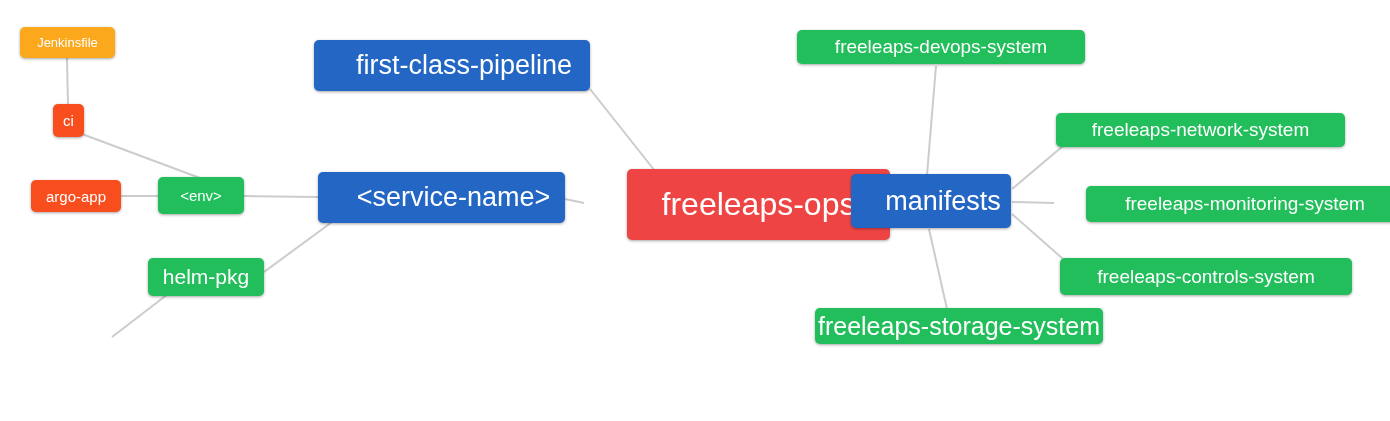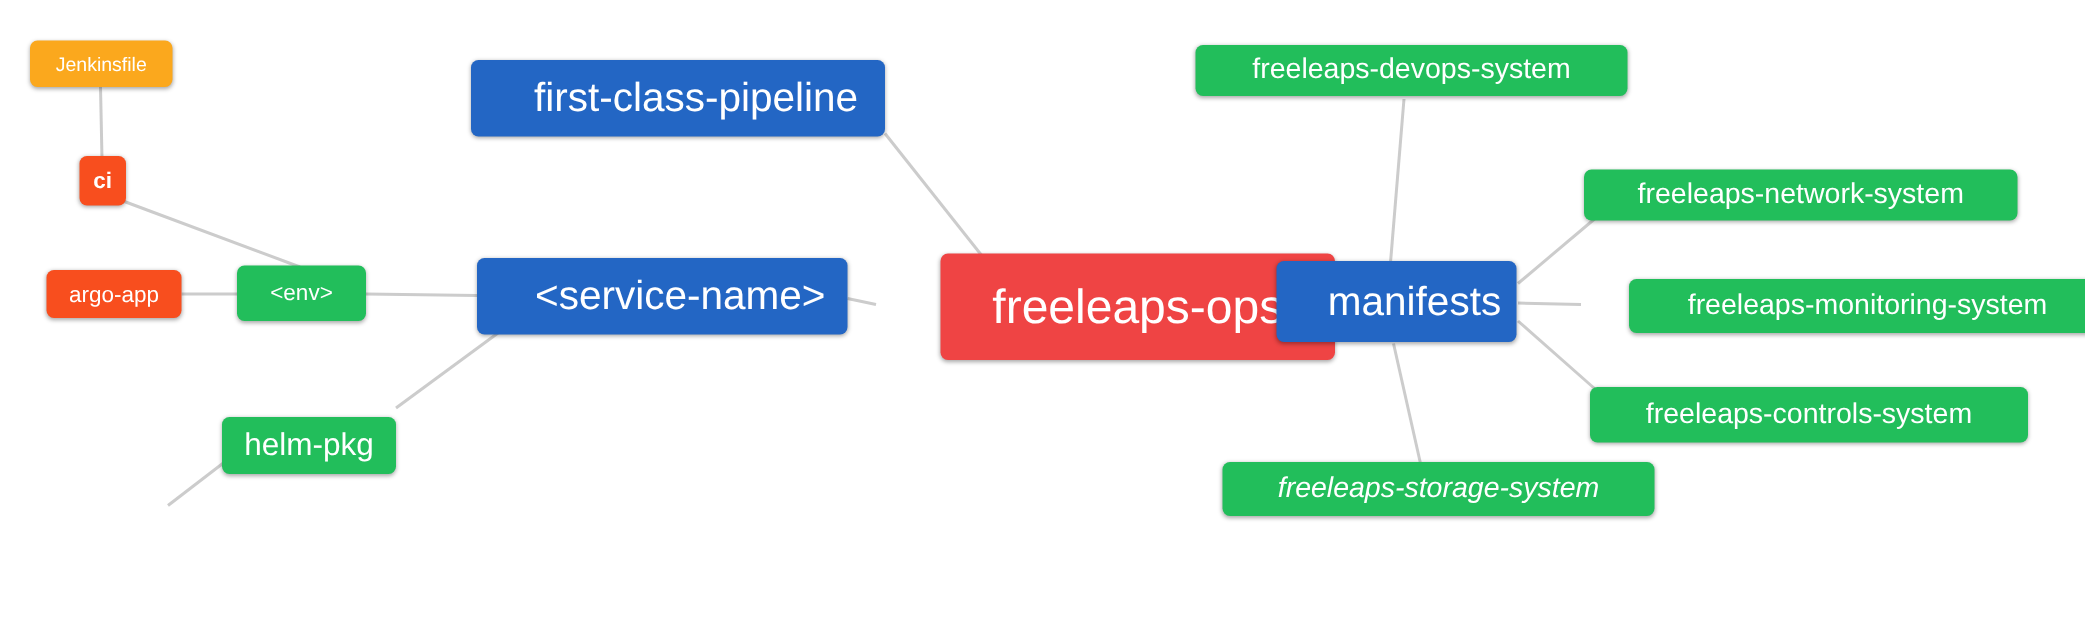--- a/index.html
+++ b/index.html
@@ -25,34 +25,34 @@
     cursor:pointer;
     box-sizing:border-box;
   }
   .c-orange{background:#FBA81D;}
   .c-red{background:#F84E1E;}
   .c-green{background:#22BE5B;}
   .c-blue{background:#2366C4;padding-left:24px;}
   .c-dark{background:#ef4444;margin-left:44px;}
 
   #n-jenkinsfile{left:20px;top:27px;width:95px;height:31px;font-size:13px;}
-  #n-ci{left:53px;top:104px;width:31px;height:33px;font-size:15px;font-weight:bold;}
+  #n-ci{left:53px;top:104px;width:31px;height:33px;font-size:15px;}
   #n-argo-app{left:31px;top:180px;width:90px;height:32px;font-size:15px;}
   #n-env{left:158px;top:177px;width:86px;height:37px;font-size:15px;}
-  #n-helm-pkg{left:148px;top:258px;width:116px;height:38px;font-size:21px;margin-top:20px;}
+  #n-helm-pkg{left:148px;top:258px;width:116px;height:38px;font-size:21px;}
   #n-values{left:7px;top:335px;width:169px;height:33px;font-size:16px;}
   #n-first-class-pipeline{left:314px;top:40px;width:276px;height:51px;font-size:27px;}
   #n-service-name{left:318px;top:172px;width:247px;height:51px;font-size:27px;}
   #n-root{left:583px;top:169px;width:263px;height:71px;font-size:32px;}
   #n-manifests{left:851px;top:174px;width:160px;height:54px;font-size:27px;}
   #n-devops{left:797px;top:30px;width:288px;height:34px;font-size:19px;}
   #n-network{left:1056px;top:113px;width:289px;height:34px;font-size:19px;}
   #n-monitoring{left:1053px;top:186px;width:318px;height:36px;font-size:19px;margin-left:33px;}
   #n-controls{left:1060px;top:258px;width:292px;height:37px;font-size:19px;}
-  #n-storage{left:815px;top:308px;width:288px;height:36px;font-size:19px;font-style:italic;}
+  #n-storage{left:815px;top:308px;width:288px;height:36px;font-size:25px;}
 </style>
 </head>
 <body>
 
 <div class="canvas">
 
   <svg class="edges" viewBox="0 0 1390 421">
     <line x1="67" y1="58" x2="68" y2="106"></line>
     <line x1="82" y1="134" x2="200" y2="178"></line>
     <line x1="121" y1="196" x2="158" y2="196"></line>

